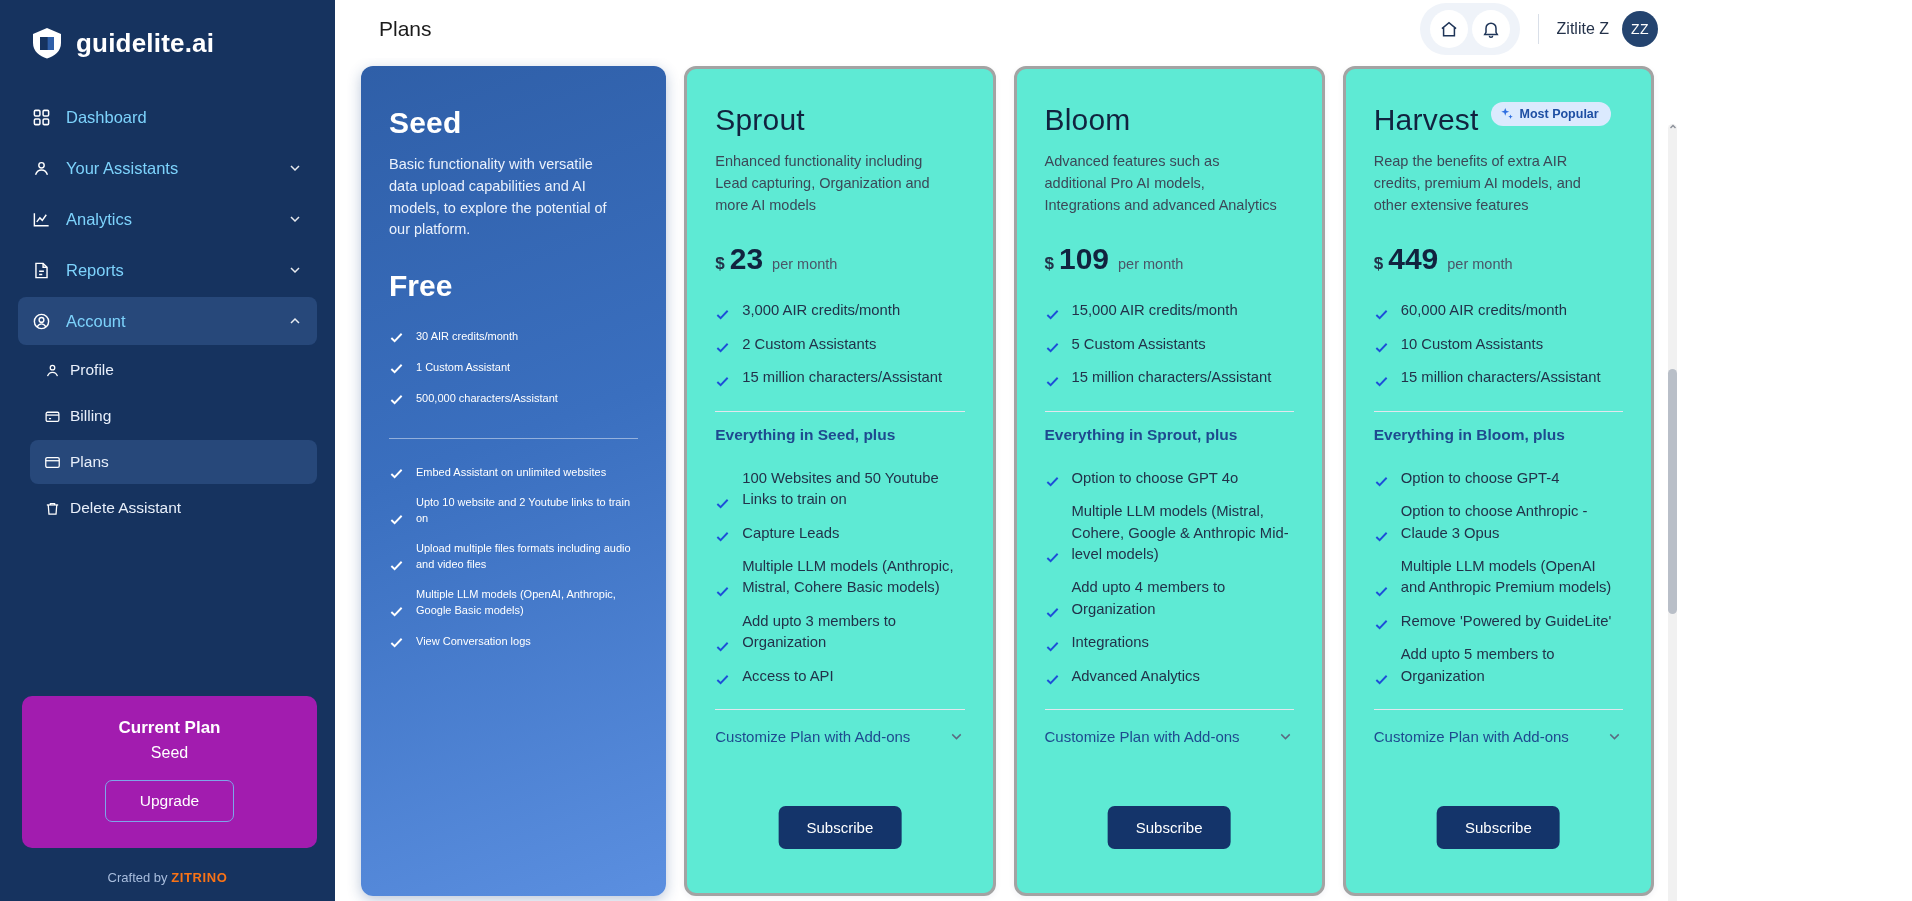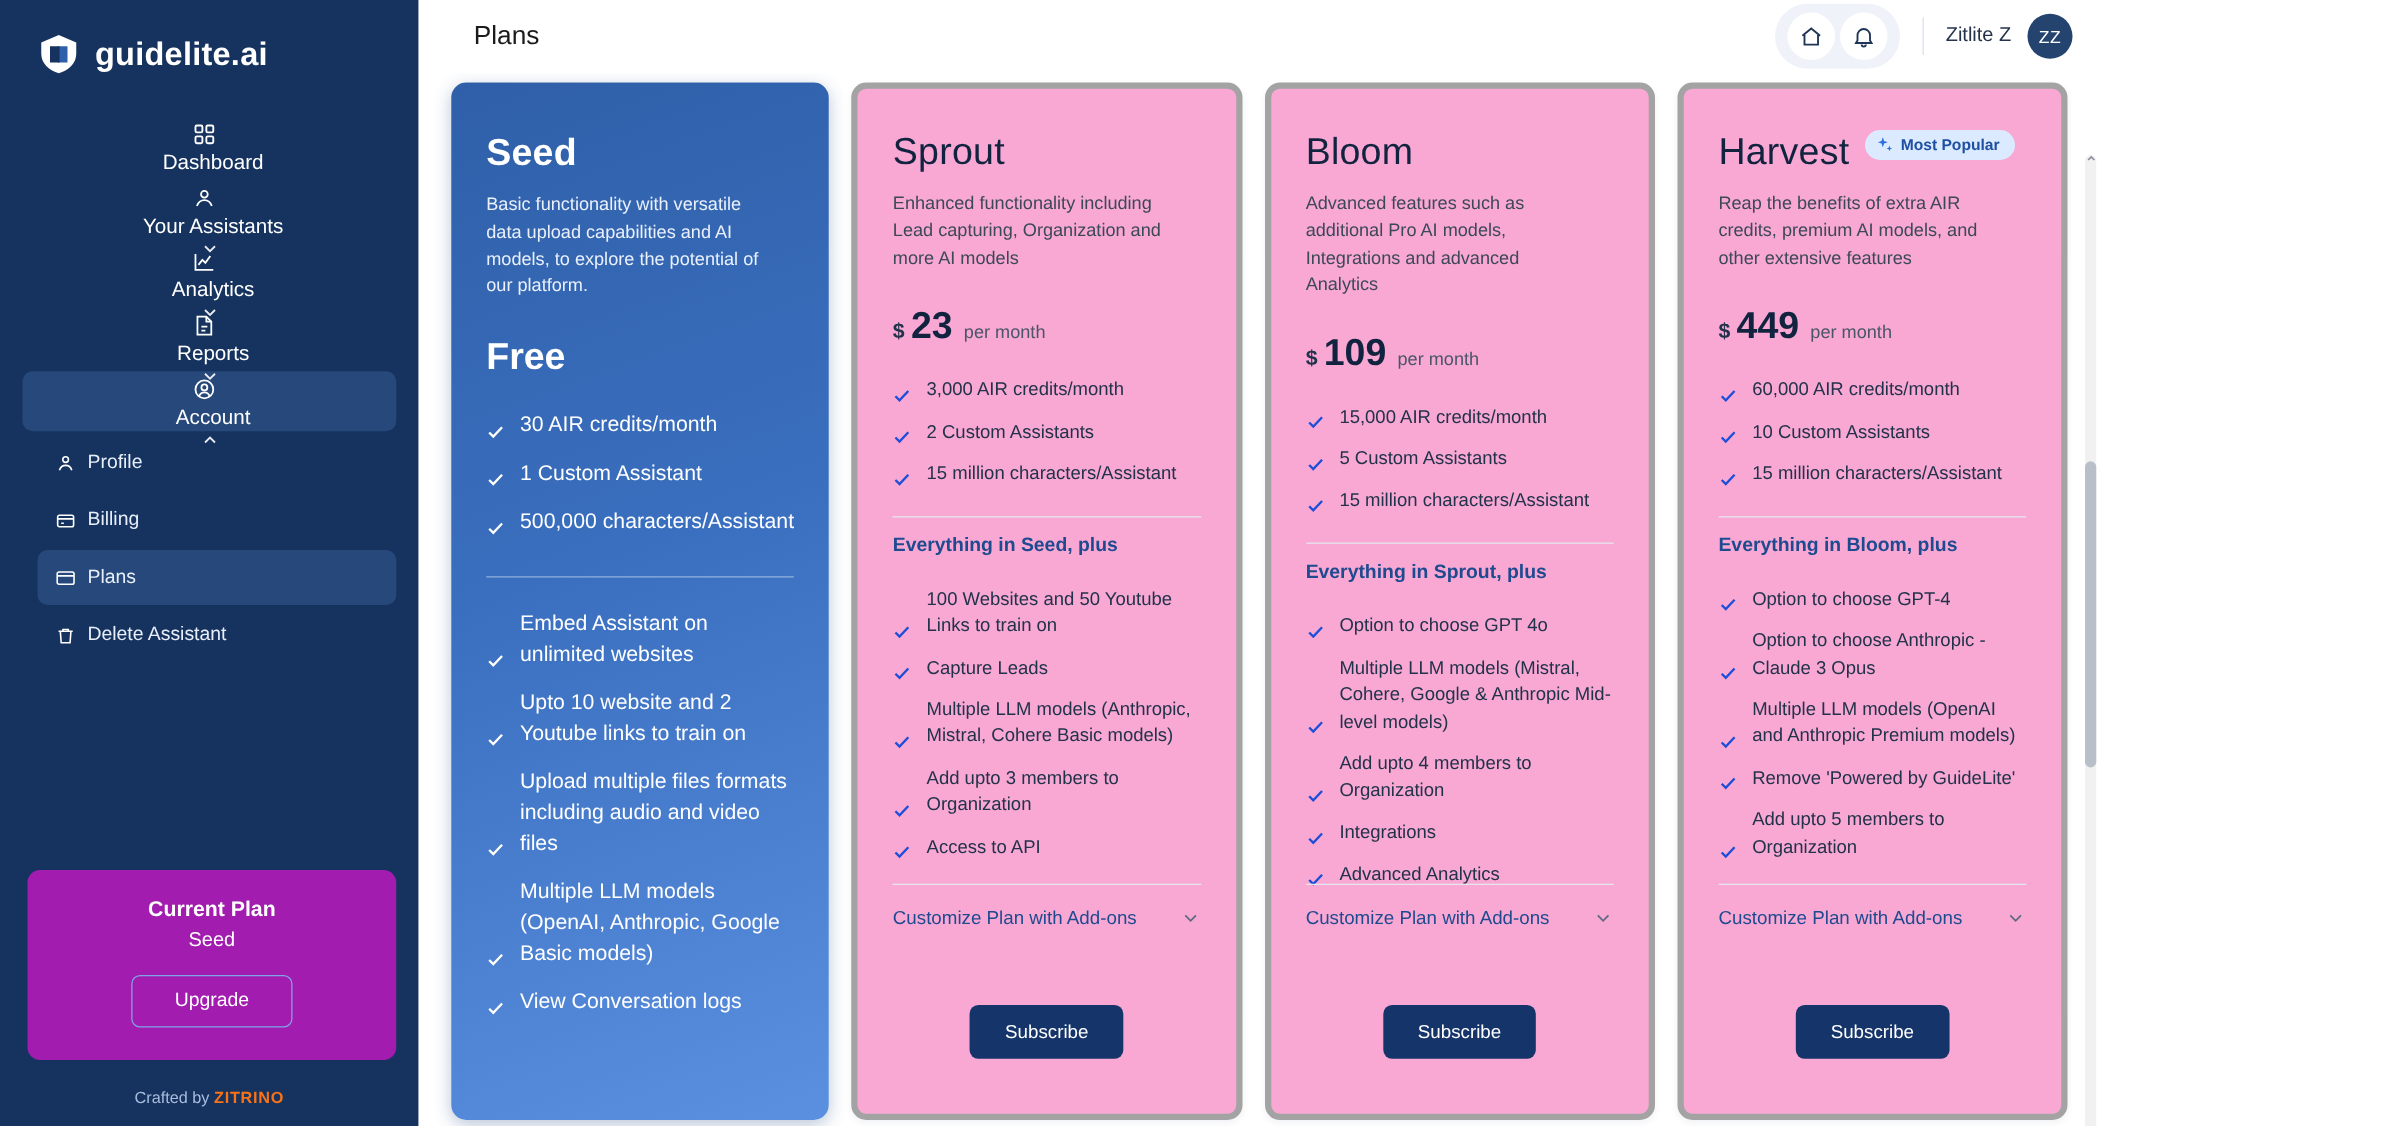--- a/index.html
+++ b/index.html
@@ -26,21 +26,21 @@
   }
   .brand-logo { width: 34px; height: 34px; position: relative; flex: 0 0 34px; }
   .brand-logo svg { width: 34px; height: 34px; display: block; }
   .brand-name { font-size: 26px; font-weight: 700; letter-spacing: .2px; }
 
   .nav { padding: 8px 0 0 0; }
   .nav-item {
     display: flex; align-items: center;
     height: 48px; margin: 3px 18px; padding: 0 14px;
     border-radius: 8px; cursor: pointer;
-    font-size: 16.5px; color: #ffffff; flex-direction: column;
+    font-size: 16.5px; color: #7dd3fc;
   }
   .nav-item .ico { width: 28px; flex: 0 0 28px; display: flex; align-items: center; }
   .nav-item .ico svg { width: 19px; height: 19px; display: block; }
   .nav-item .lbl { flex: 1 1 auto; padding-left: 6px; }
   .nav-item .chev { width: 16px; height: 16px; opacity: .9; }
   .nav-item.active { background: #27487a; }
   .sub-item {
     display: flex; align-items: center;
     height: 44px; margin: 2px 18px 2px 30px; padding: 0 14px;
     border-radius: 8px; cursor: pointer; font-size: 15.5px; color: #e8effa;
@@ -108,22 +108,22 @@
   .plans-area {
     flex: 1 1 auto;
     background: #ffffff;
     padding: 8px 26px 0 26px;
     display: flex; gap: 18px;
     position: relative;
     overflow: hidden;
   }
   .card {
     flex: 1 1 0;
-    background: #f9a8d4;
-    border: 5px solid #a3a3a3;
+    background: #5eead4;
+    border: 3px solid #a3a3a3;
     border-radius: 12px;
     box-shadow: 0 2px 6px rgba(20,40,80,.06);
     padding: 34px 28px 0 28px;
     position: relative;
     min-width: 0;
     height: 830px;
   }
   .card.featured {
     background: linear-gradient(160deg, #2f5fa8 0%, #3a6fbf 45%, #5b8fe0 100%);
     border: none;
@@ -142,21 +142,21 @@
   .amt { font-size: 30px; font-weight: 600; color: #11233f; margin-left: 5px; }
   .per { font-size: 14.5px; color: #4a5568; margin-left: 9px; }
   .free-label { margin-top: 28px; font-size: 30px; font-weight: 600; color: #ffffff; }
 
   .feat-list { margin-top: 18px; }
   .feat {
     display: flex; align-items: flex-end; gap: 12px;
     font-size: 14.8px; line-height: 1.45; color: #22324a;
     padding: 6px 0;
   }
-  .card.featured .feat { color: #ffffff; font-size: 17px; padding: 7px 0; }
+  .card.featured .feat { color: #ffffff; font-size: 11px; padding: 7px 0; }
   .check { flex: 0 0 15px; margin-top: 2px; }
   .check svg { width: 15px; height: 15px; display: block; }
 
   .hr { height: 1px; background: #e3e7ee; margin: 16px 0 14px 0; }
   .card.featured .hr { background: rgba(255,255,255,.45); margin: 24px 0 18px 0; }
 
   .everything { font-size: 15.5px; font-weight: 700; color: #1e4a8f; margin: 4px 0 6px 0; }
 
   .addons {
     position: absolute; left: 28px; right: 28px; bottom: 148px;

